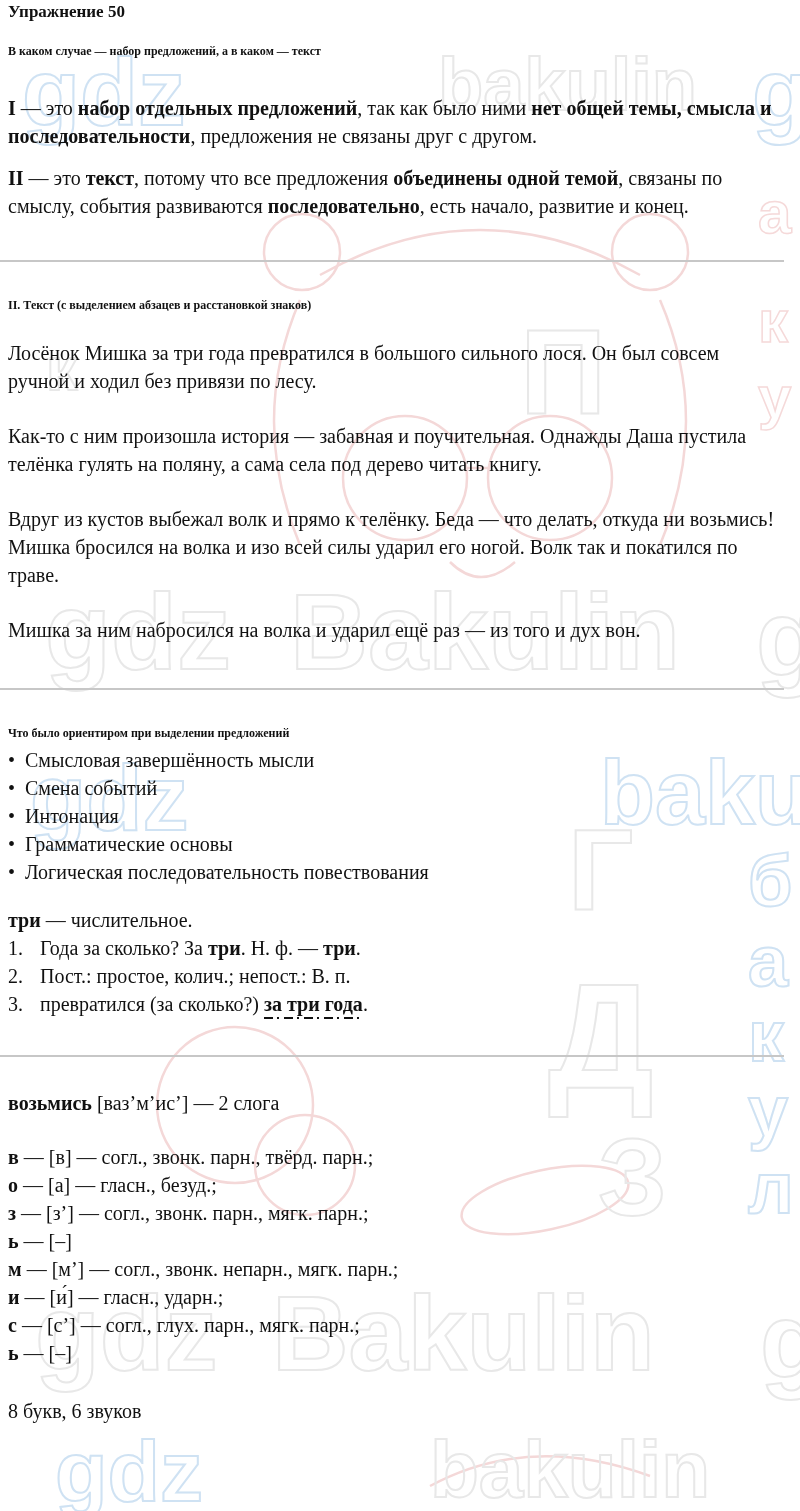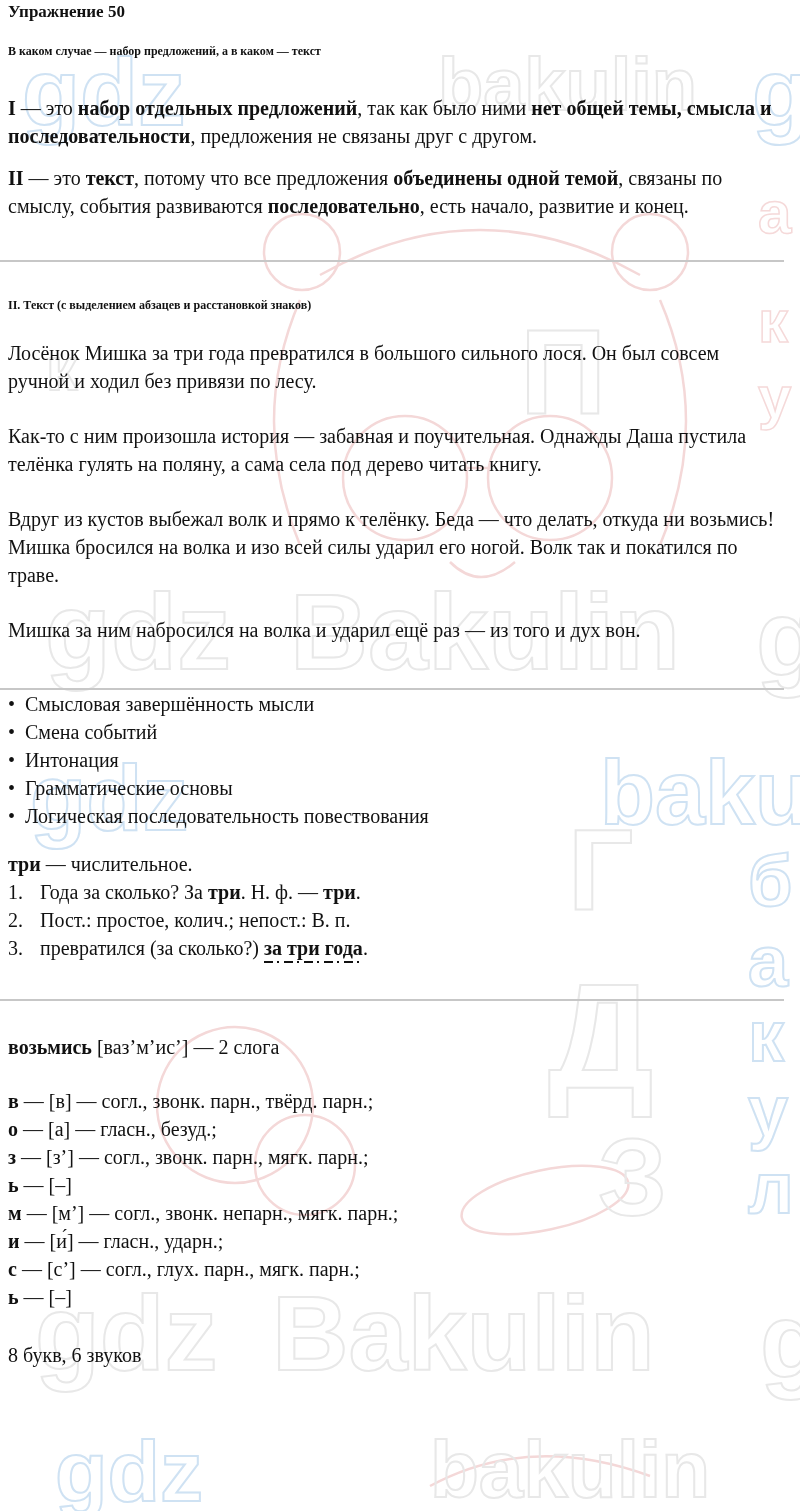--- a/index.html
+++ b/index.html
@@ -128,20 +128,21 @@
 
   <h2 class="mt30">II. Текст (с выделением абзацев и расстановкой знаков)</h2>
 
   <p class="mt21">Лосёнок Мишка за три года превратился в большого сильного лося. Он был совсем ручной и ходил без привязи по лесу.</p>
   <p class="mt27">Как-то с ним произошла история — забавная и поучительная. Однажды Даша пустила телёнка гулять на поляну, а сама села под дерево читать книгу.</p>
   <p class="mt27">Вдруг из кустов выбежал волк и прямо к телёнку. Беда — что делать, откуда ни возьмись! Мишка бросился на волка и изо всей силы ударил его ногой. Волк так и покатился по траве.</p>
   <p class="mt27">Мишка за ним набросился на волка и ударил ещё раз — из того и дух вон.</p>
 
   <hr class="divider mt44">
 
+  <h2 class="mt30">Что было ориентиром при выделении предложений</h2>
 
   <ul class="bullets mt23">
     <li>
         <span class="marker">•</span>
         <span>Смысловая завершённость мысли</span>
       </li>
     <li>
         <span class="marker">•</span>
         <span>Смена событий</span>
       </li>

